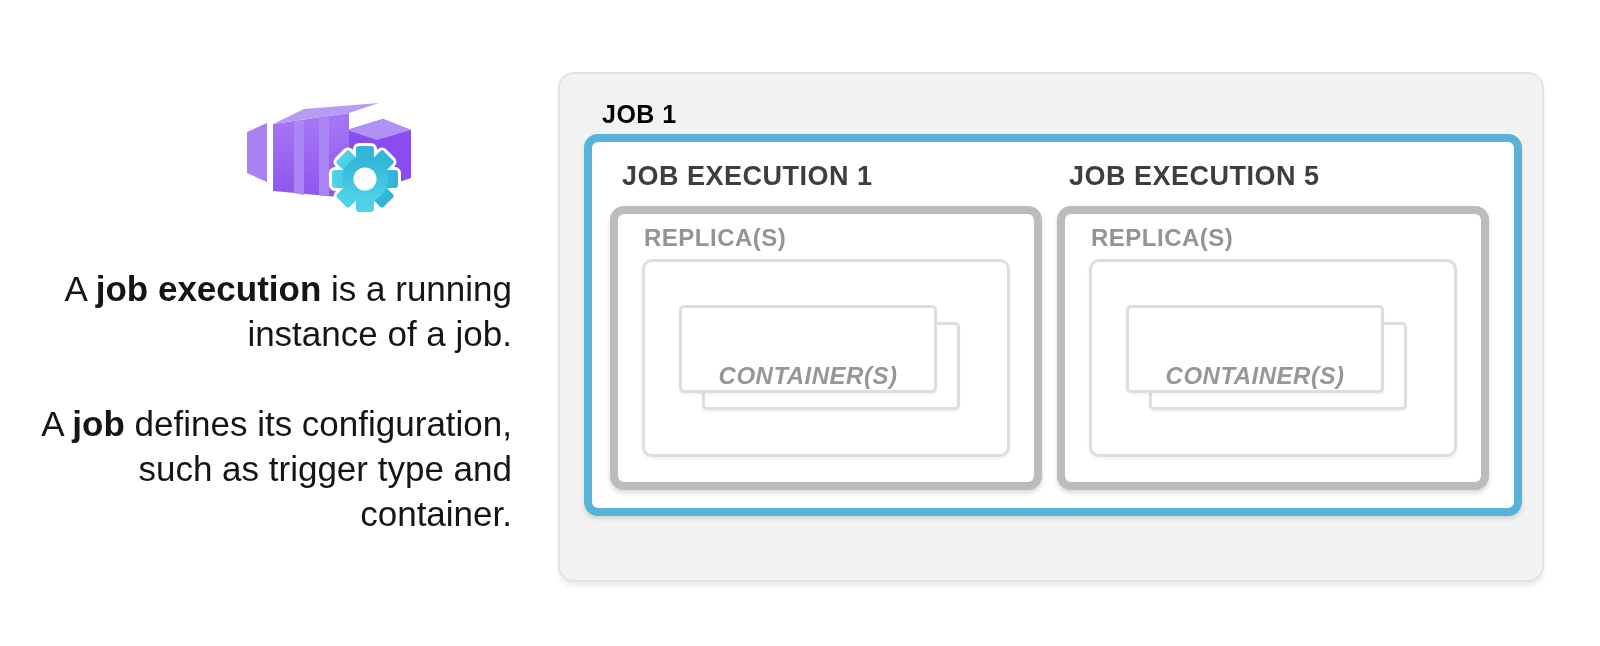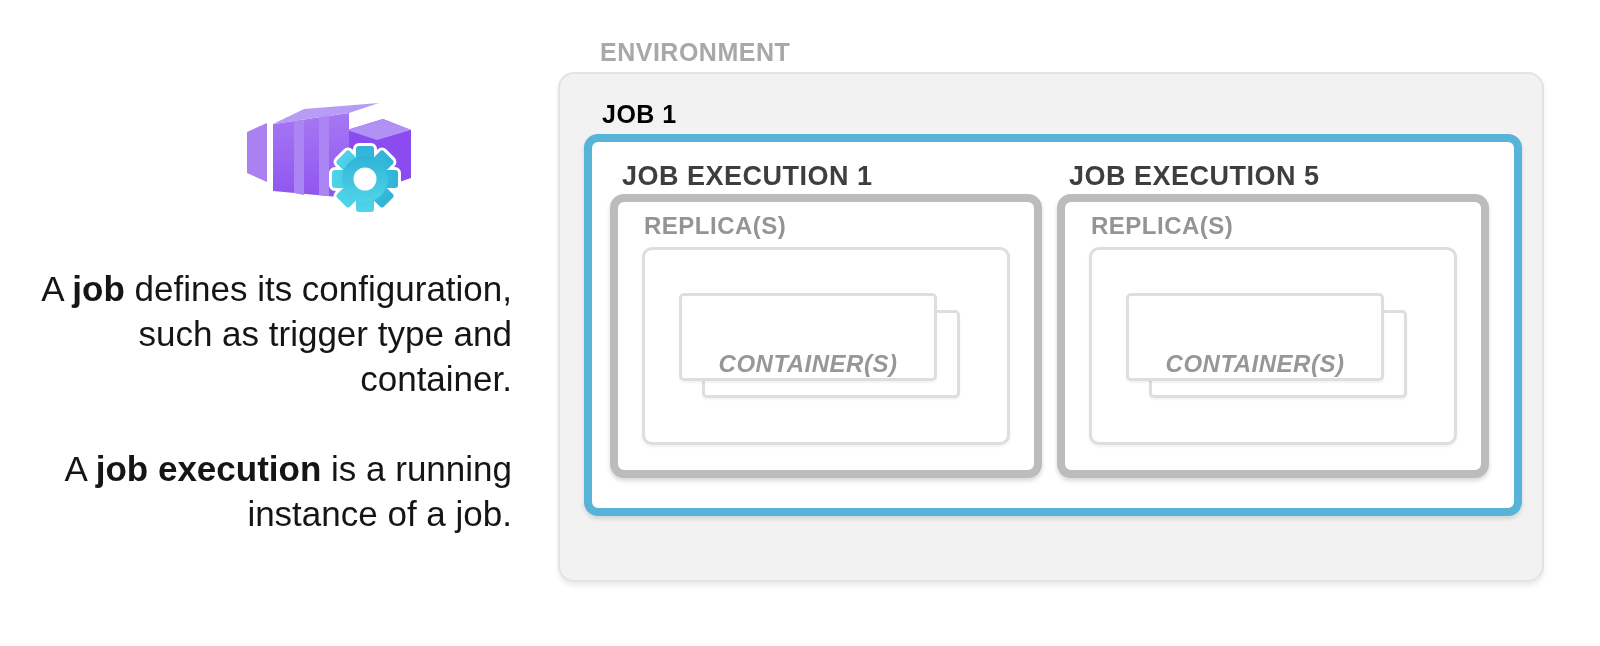--- a/index.html
+++ b/index.html
@@ -31,21 +31,21 @@
              background: #ffffff; border: 8px solid var(--accent-blue, #57b3d7);
              border-radius: 14px; box-shadow: 0 3px 4px rgba(0,0,0,0.12); }
 
   .exec-col { position: absolute; top: 18px; width: 432px; }
   .exec-col.col-1 { left: 18px; }
   .exec-col.col-2 { left: 465px; }
 
   .exec-label { font-size: 27px; font-weight: 700; color: #3e3e3e; letter-spacing: 0.5px;
                 line-height: 32px; padding-left: 12px; }
 
-  .exec-box { position: relative; margin-top: 2px; width: 432px; height: 284px;
+  .exec-box { position: relative; margin-top: 14px; width: 432px; height: 284px;
               background: #ffffff; border: 8px solid var(--exec-border, #bcbcbc);
               border-radius: 14px; box-shadow: 0 3px 4px rgba(0,0,0,0.15); }
 
   .replica-label { position: absolute; left: 26px; top: 10px; font-size: 24px; font-weight: 700;
                    color: #949494; letter-spacing: 0.5px; }
 
   .replica-box { position: absolute; left: 24px; top: 45px; width: 368px; height: 198px;
                  background: #ffffff; border: 3px solid var(--replica-border, #dedede);
                  border-radius: 10px; box-shadow: 0 2px 3px rgba(0,0,0,0.06); }
 
@@ -102,25 +102,24 @@
           <rect x="-9" y="-33" width="18" height="66" rx="3" transform="rotate(90)"></rect>
           <rect x="-9" y="-33" width="18" height="66" rx="3" transform="rotate(135)"></rect>
           <circle r="23"></circle>
         </g>
         <circle r="11.5" fill="#ffffff"></circle>
       </g>
     </svg>
   </div>
 
   <div class="desc-text">
+      <p class="desc-para"><span>A </span><b>job execution</b><span> is a running instance of a job.</span></p>
       <p class="desc-para"><span>A </span><b>job</b><span> defines its configuration, such as trigger type and container.</span></p>
-      <p class="desc-para"><span>A </span><b>job execution</b><span> is a running instance of a job.</span></p>
     </div>
 
-  <div class="env-label">ENVIRONMENT</div>
 
   <div class="env-box">
     <div class="job-label">JOB 1</div>
 
     <div class="job-box">
 
       <div class="exec-col col-1">
         <div class="exec-label">JOB EXECUTION 1</div>
         <div class="exec-box">
           <div class="replica-label">REPLICA(S)</div>

